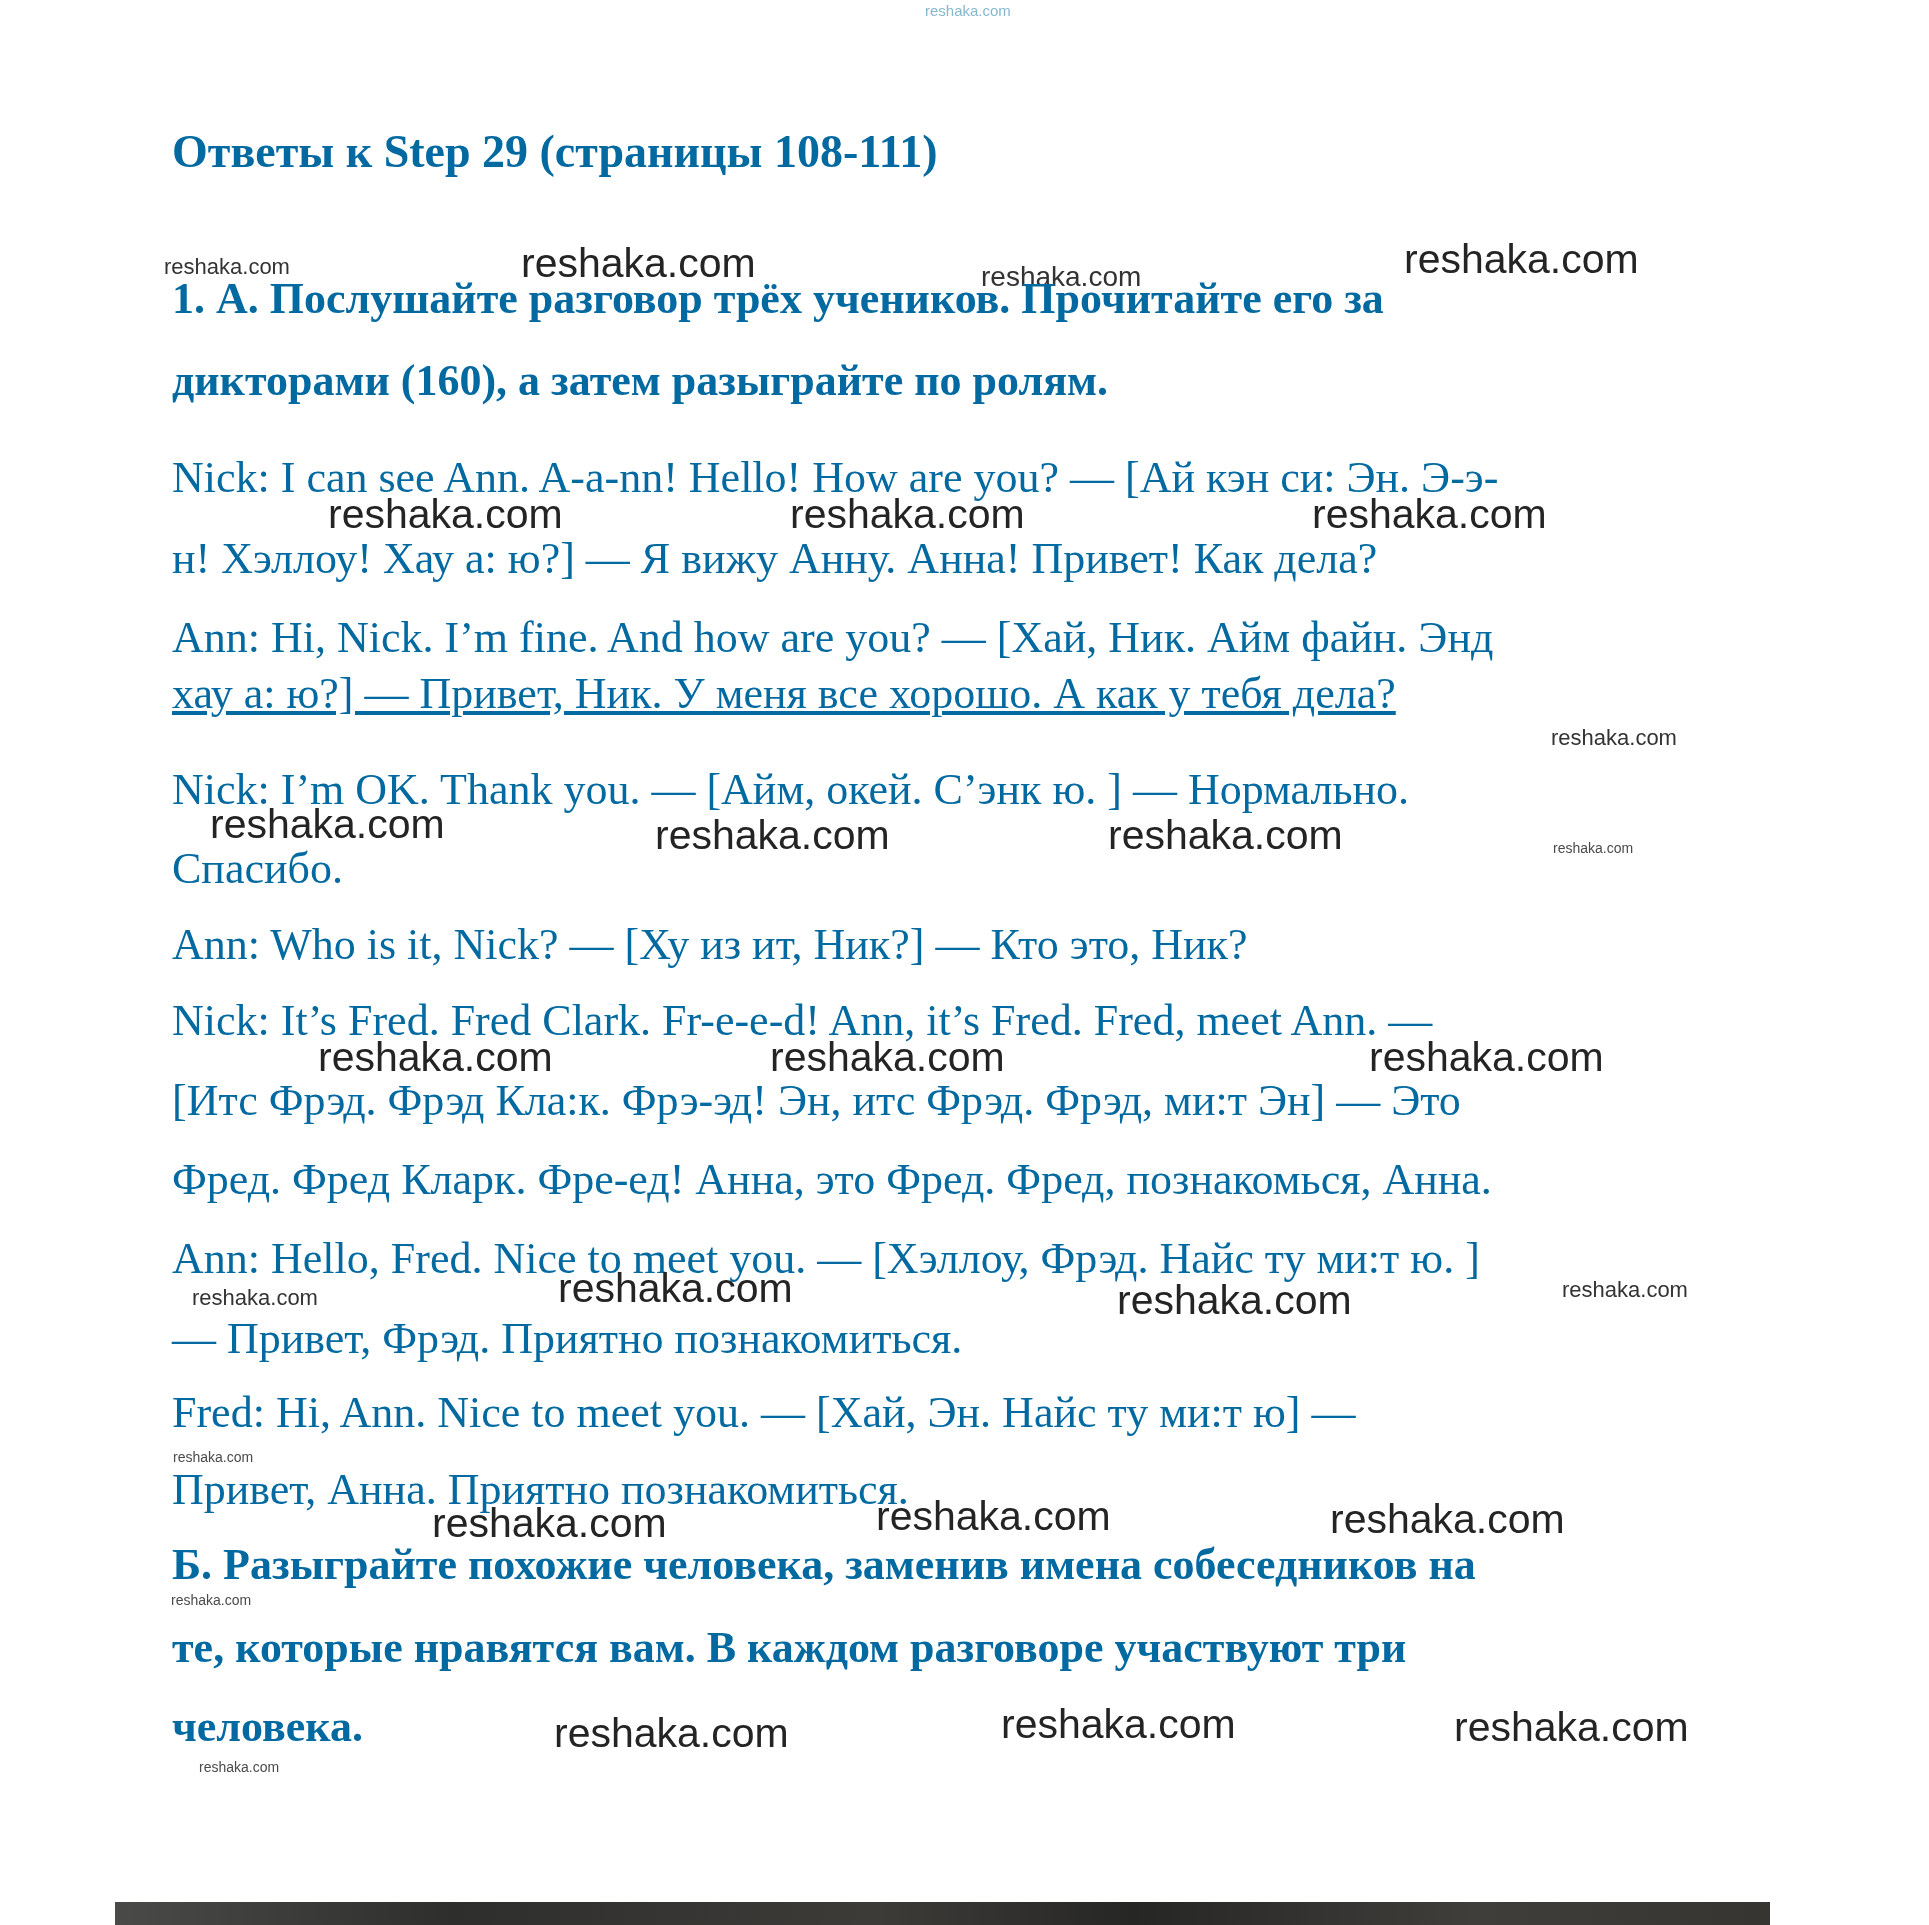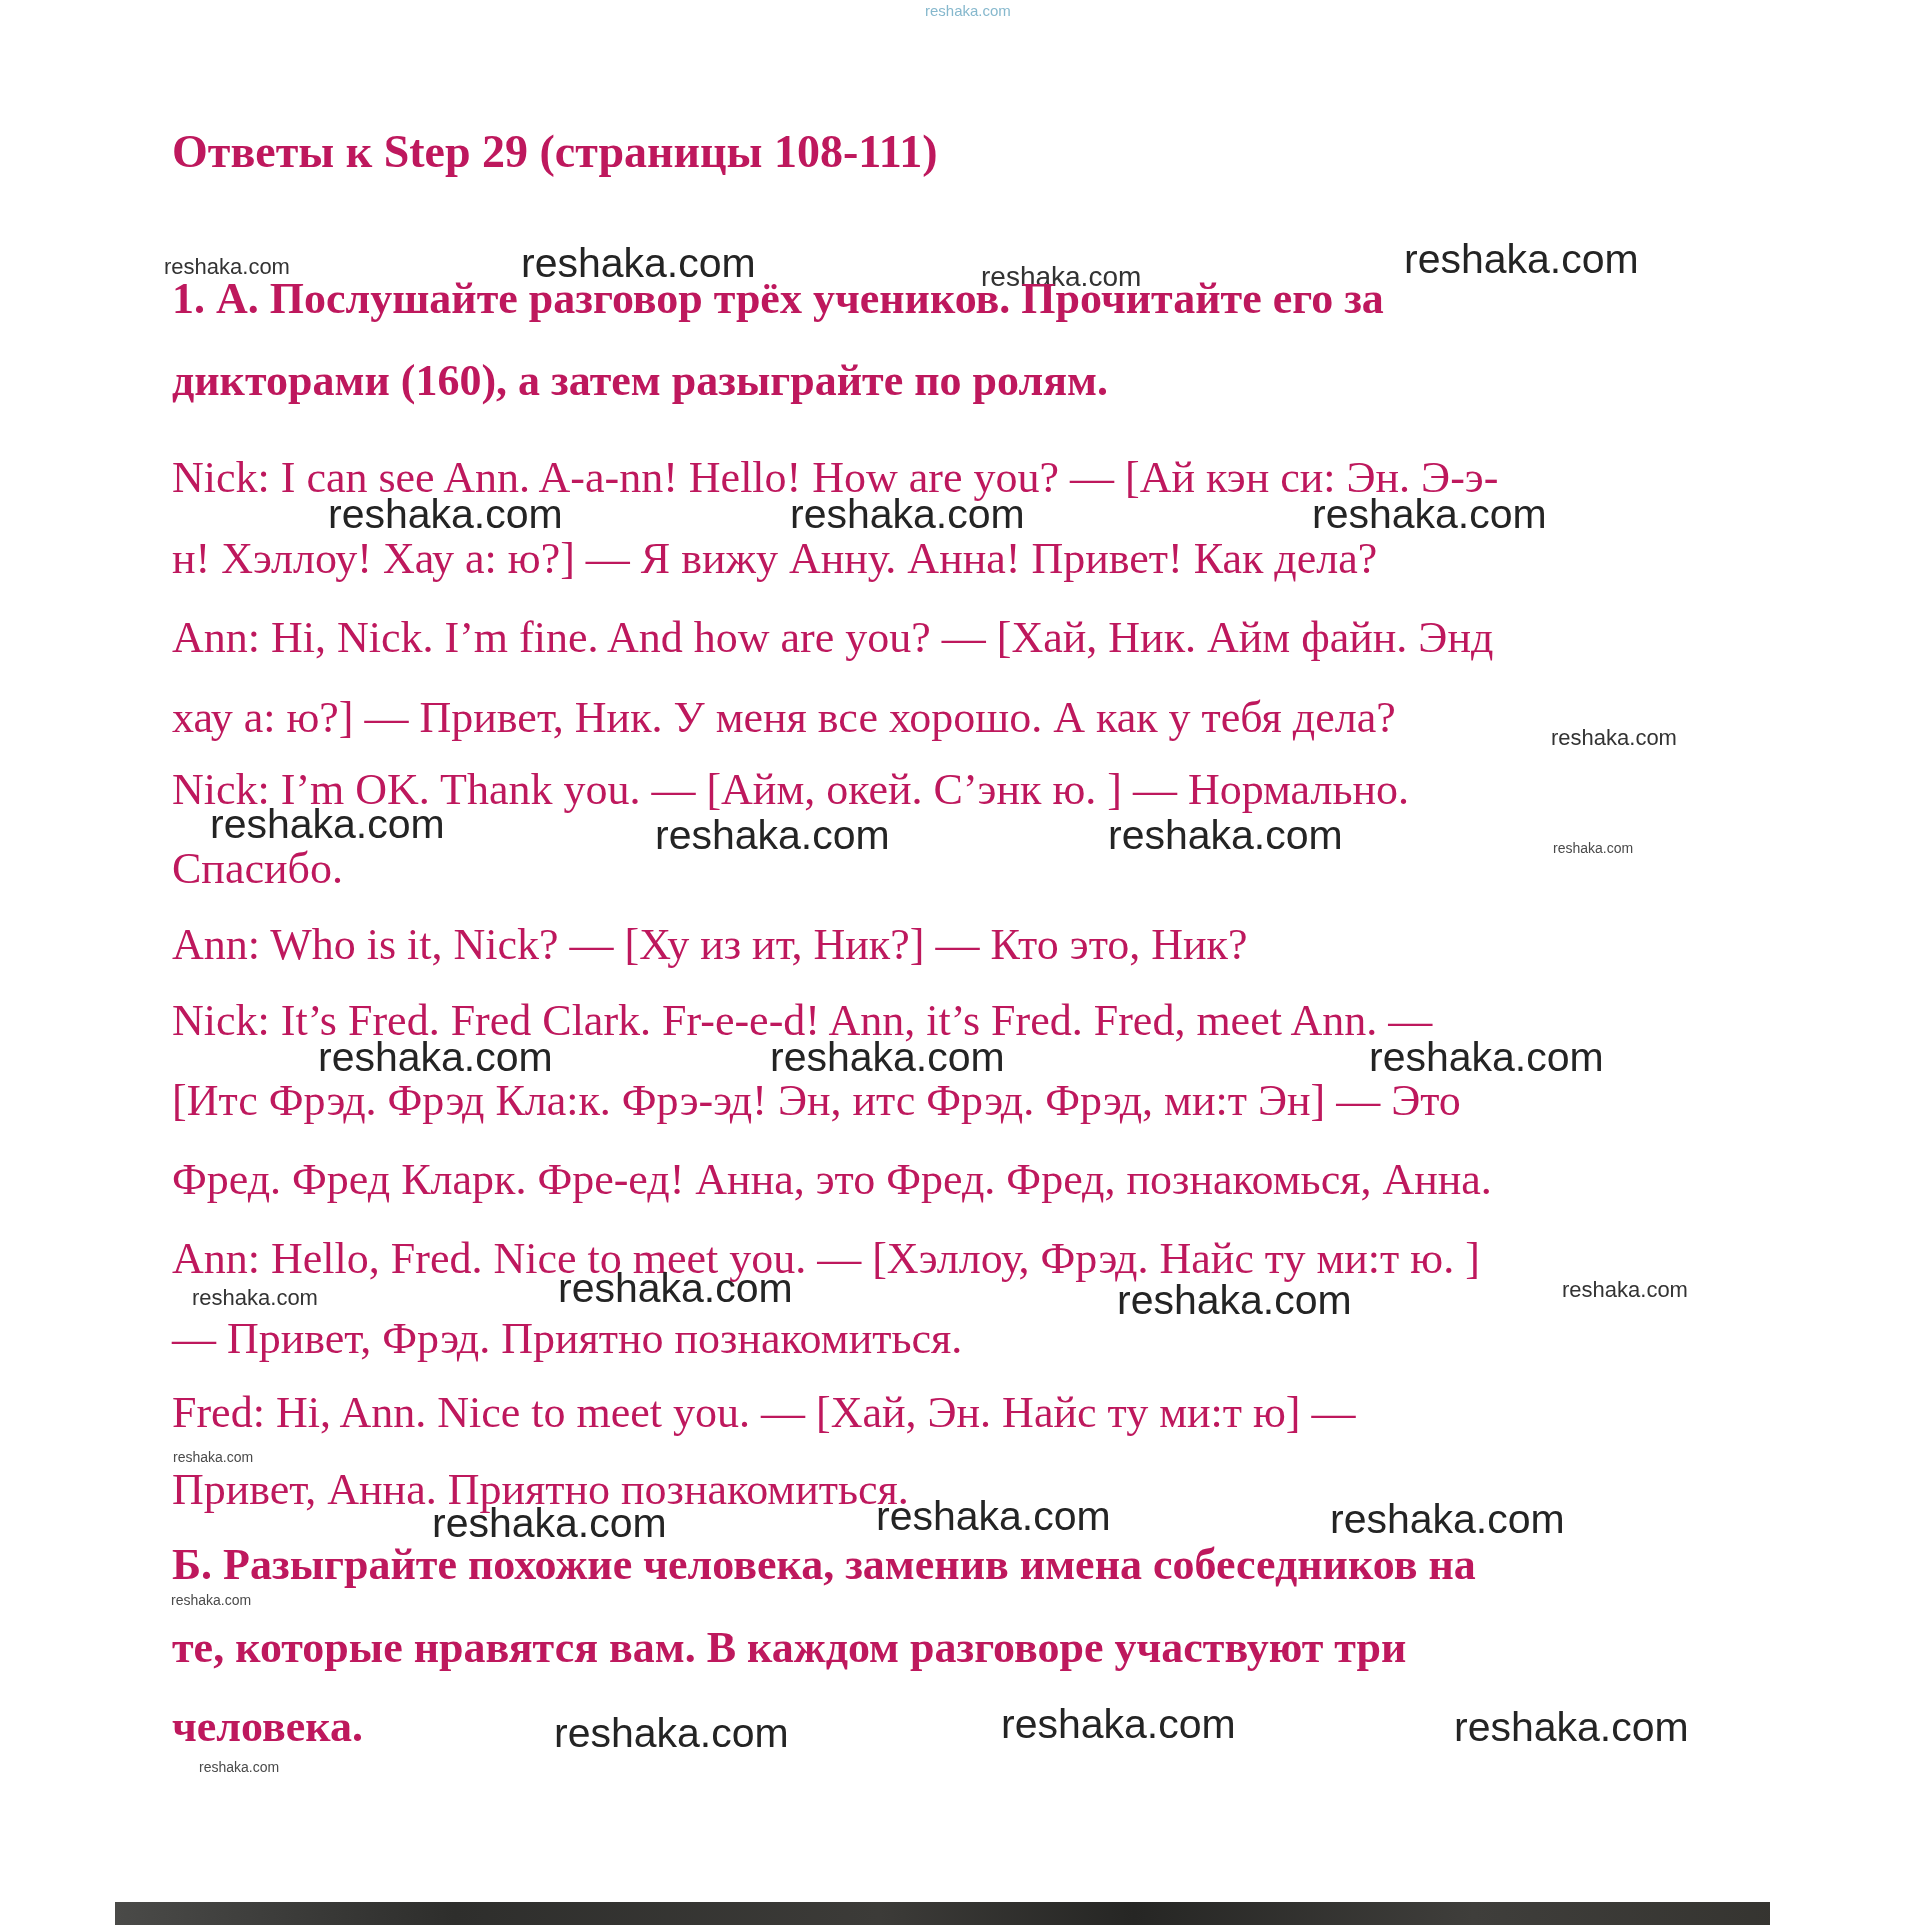--- a/index.html
+++ b/index.html
@@ -9,21 +9,21 @@
     height:1926px;
     background:#ffffff;
     overflow:hidden;
     font-family:"Liberation Serif", serif;
   }
   .line{
     position:absolute;
     left:172px;
     font-size:44px;
     line-height:1.2;
-    color:#be185d;
+    color:#0369a1;
     white-space:nowrap;
   }
   .bold{font-weight:bold;}
   .title{font-size:46px;font-weight:bold;}
   .wm{
     position:absolute;
     font-family:"Liberation Sans", sans-serif;
     color:#242424;
     white-space:nowrap;
   }
@@ -59,21 +59,21 @@
   <div class="line bold" style="top:355px;">дикторами (160), а затем разыграйте по ролям.</div>
 
   <div class="line" style="top:452px;">Nick: I can see Ann. A-a-nn! Hello! How are you? — [Ай кэн си: Эн. Э-э-</div>
 
   <div class="wm wm-lg" style="left:328px;top:491px;">reshaka.com</div>
   <div class="wm wm-lg" style="left:790px;top:491px;">reshaka.com</div>
   <div class="wm wm-lg" style="left:1312px;top:491px;">reshaka.com</div>
 
   <div class="line" style="top:533px;">н! Хэллоу! Хау а: ю?] — Я вижу Анну. Анна! Привет! Как дела?</div>
   <div class="line" style="top:612px;">Ann: Hi, Nick. I’m fine. And how are you? — [Хай, Ник. Айм файн. Энд</div>
-  <div class="line" style="top:692px;">хау а: ю?] — Привет, Ник. У меня все хорошо. А как у тебя дела?</div>
+  <div class="line" style="top:668px;text-decoration:underline;">хау а: ю?] — Привет, Ник. У меня все хорошо. А как у тебя дела?</div>
 
   <div class="wm wm-sm" style="left:1551px;top:725px;">reshaka.com</div>
 
   <div class="line" style="top:764px;">Nick: I’m OK. Thank you. — [Айм, окей. С’энк ю. ] — Нормально.</div>
 
   <div class="wm wm-lg" style="left:210px;top:801px;">reshaka.com</div>
   <div class="wm wm-lg" style="left:655px;top:812px;">reshaka.com</div>
   <div class="wm wm-lg" style="left:1108px;top:812px;">reshaka.com</div>
   <div class="wm wm-xs" style="left:1553px;top:840px;">reshaka.com</div>
 

